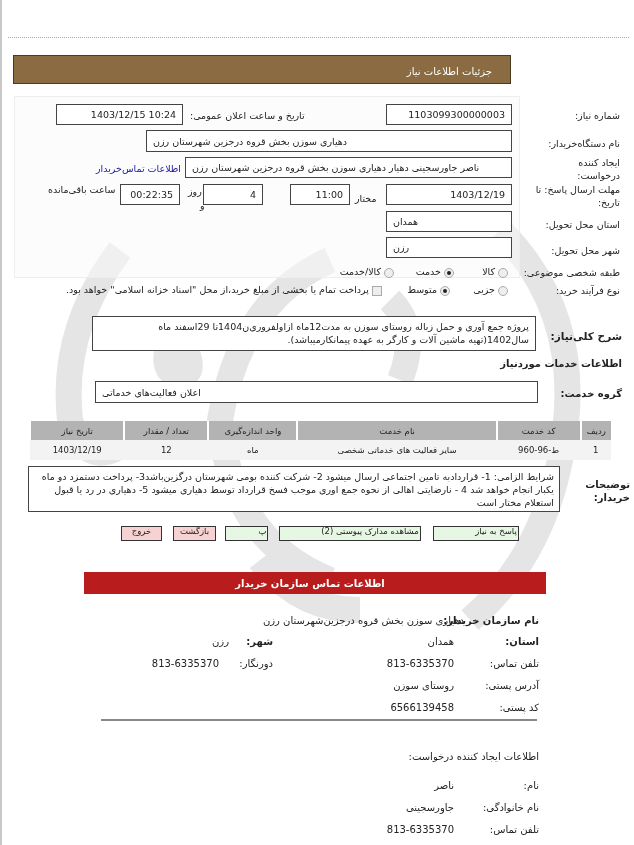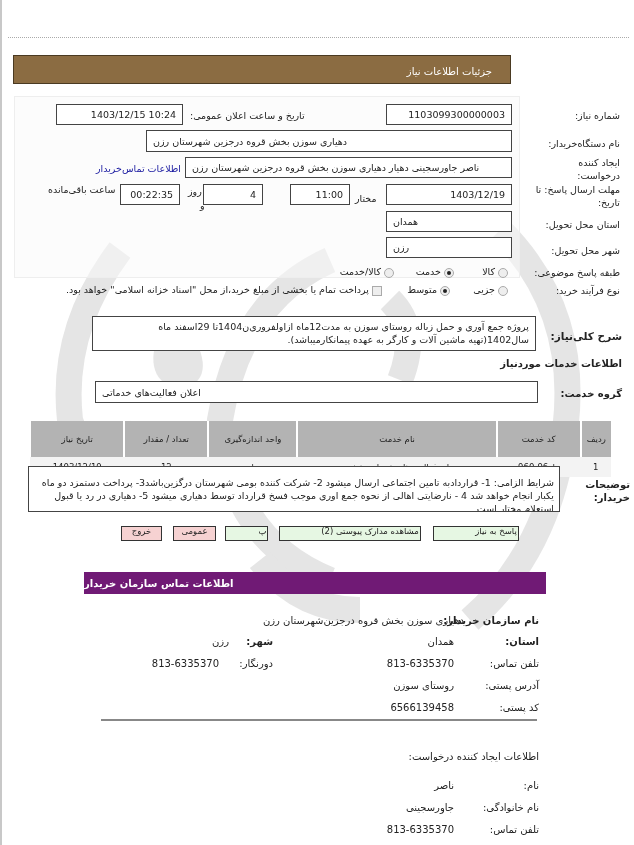--- a/index.html
+++ b/index.html
@@ -25,31 +25,31 @@
     direction:rtl; text-align:right; padding:0 6px; white-space:nowrap; overflow:hidden;
     display:flex; align-items:center; justify-content:flex-end;
   }
   .box.ltr { direction:ltr; justify-content:flex-end; text-align:right; }
   .link { color:#1a1aa0; }
   .radio { display:inline-block; width:8px; height:8px; border-radius:50%; border:1px solid #aaa; background:#eee; vertical-align:middle; position:relative; }
   .radio.on::after { content:""; position:absolute; left:2px; top:2px; width:4px; height:4px; border-radius:50%; background:#222; }
   .check { display:inline-block; width:8px; height:8px; border:1px solid #aaa; background:#eee; vertical-align:middle; }
   .bold { font-weight:bold; }
   table.svc { position:absolute; left:29px; top:421px; width:582px; border-collapse:collapse; direction:rtl; font-size:8.5px; }
-  table.svc th { background:#b3b3b3; color:#222; font-weight:normal; height:36px; border-left:2px solid #fff; padding:0 4px; }
+  table.svc th { background:#b3b3b3; color:#222; font-weight:normal; height:19px; border-left:2px solid #fff; padding:0 4px; }
   table.svc td { background:#f3f3f3; height:18px; text-align:center; }
   .btn {
     position:absolute; height:15px; border:1px solid #333; box-sizing:border-box; font-size:8.5px;
     display:flex; align-items:flex-start; justify-content:center; line-height:9px; overflow:hidden;
   }
   .btn.green { background:#e6f7e3;padding-left:40px; }
   .btn.pink { background:#f6d2d2; }
   .section2-bar {
-    position:absolute; left:84px; top:572px; width:462px; height:22px; background:#701a75;
-    color:#fff; direction:rtl; text-align:left; box-sizing:border-box; padding:6px 10px 0 0; font-weight:bold; font-size:10px;
+    position:absolute; left:84px; top:572px; width:462px; height:22px; background:#b91c1c;
+    color:#fff; direction:rtl; text-align:center; box-sizing:border-box; padding:6px 10px 0 0; font-weight:bold; font-size:10px;
   }
   .small { font-size:10px; }
   .hr-thick { position:absolute; left:101px; top:719px; width:436px; height:2px; background:#888; }
 </style>
 </head>
 <body>
 
 <div class="page-left-border"></div>
 <div class="dotted-rule"></div>
 
@@ -117,21 +117,21 @@
 <div class="lbl" style="right:14px; top:219px;">استان محل تحویل:</div>
 <div class="box" style="left:386px; top:211px; width:126px; height:21px;">
   <span>همدان</span>
 </div>
 
 <div class="lbl" style="right:14px; top:245px;">شهر محل تحویل:</div>
 <div class="box" style="left:386px; top:237px; width:126px; height:21px;">
   <span>رزن</span>
 </div>
 
-<div class="lbl" style="right:14px; top:267px;">طبقه پاسخ موضوعی:</div>
+<div class="lbl" style="right:14px; top:267px;">طبقه شخصی موضوعی:</div>
 <div class="lbl" style="right:126px; top:266px;">
   <span class="radio"></span>
   <span>کالا</span>
 </div>
 <div class="lbl" style="right:180px; top:266px;">
   <span class="radio on"></span>
   <span>خدمت</span>
 </div>
 <div class="lbl" style="right:240px; top:266px;">
   <span class="radio"></span>
@@ -184,35 +184,35 @@
       <td>12</td>
       <td>1403/12/19</td>
     </tr>
   </tbody>
 </table>
 
 <div class="lbl bold" style="right:4px; top:478px; line-height:13px; font-size:10px;">
   <div>توضیحات</div>
   <div>خریدار:</div>
 </div>
-<div class="box" style="left:28px; top:466px; width:532px; height:46px; white-space:normal; display:block; padding:9px 5px; line-height:13px;">
+<div class="box" style="left:28px; top:466px; width:532px; height:46px; white-space:normal; display:block; padding:3px 5px; line-height:13px;">
   <span>شرایط الزامی: 1- قراردادبه تامین اجتماعی ارسال میشود 2- شرکت کننده بومی شهرستان درگزین‌باشد3- پرداخت دستمزد دو ماه یکبار انجام خواهد شد 4 - نارضایتی اهالی از نحوه جمع اوری موجب فسخ قرارداد توسط دهیاری میشود 5- دهیاری در رد یا قبول استعلام مختار است</span>
 </div>
 
 <div class="btn green" style="left:433px; top:526px; width:86px;">
     <span>پاسخ به نیاز</span>
   </div>
 <div class="btn green" style="left:279px; top:526px; width:142px;">
     <span>مشاهده مدارک پیوستی (2)</span>
   </div>
 <div class="btn green" style="left:225px; top:526px; width:43px;">
     <span>چاپ</span>
   </div>
 <div class="btn pink" style="left:173px; top:526px; width:43px;">
-    <span>عمومی</span>
+    <span>بازگشت</span>
   </div>
 <div class="btn pink" style="left:121px; top:526px; width:41px;">
     <span>خروج</span>
   </div>
 
 <div class="section2-bar">
   <span>اطلاعات تماس سازمان خریدار</span>
 </div>
 
 <div class="lbl bold small" style="right:95px; top:615px;">نام سازمان خریدار:</div>

